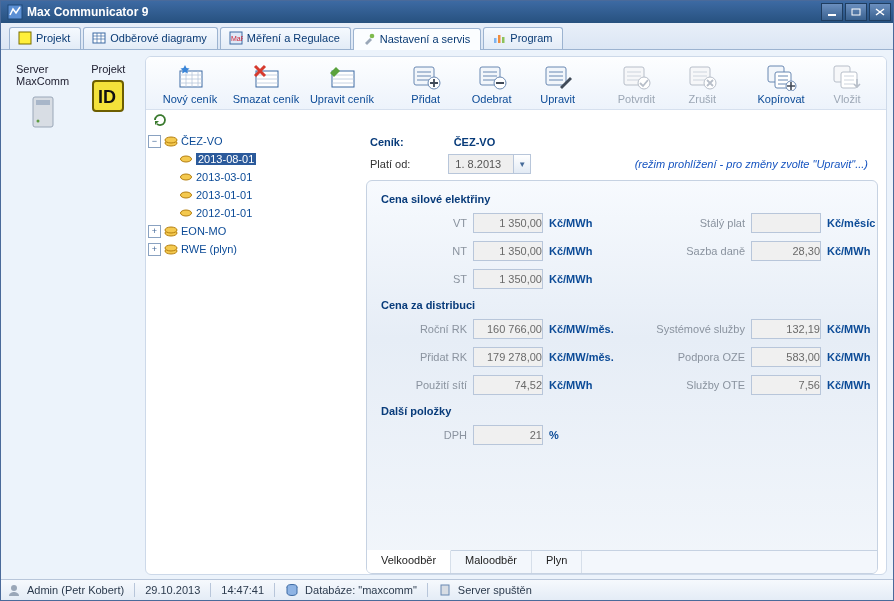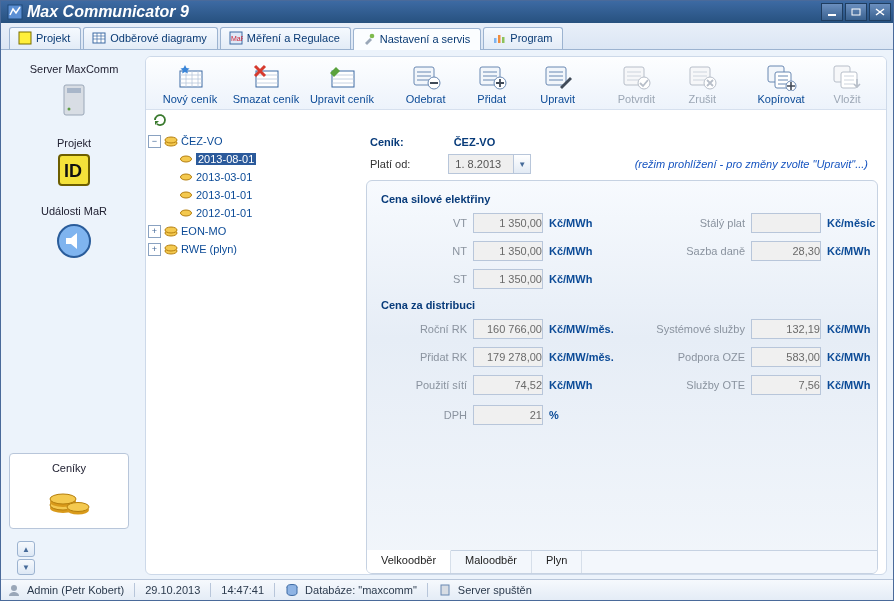--- a/index.html
+++ b/index.html
@@ -1,30 +1,30 @@
 <!DOCTYPE html>
 <html><head>
 <meta charset="utf-8">
 <style>
   html,body{margin:0;padding:0;font-family:Tahoma,Arial,sans-serif;font-size:11px;color:#333;background:#fff;}
   .window{width:894px;height:601px;box-sizing:border-box;border:1px solid #4a6a9a;display:flex;flex-direction:column;background:#ecf3fb;}
   
   .titlebar{height:22px;background:linear-gradient(#3d6aa3,#27517f);color:#fff;display:flex;align-items:center;padding:0 2px;}
   .titlebar .appicon{width:16px;height:16px;margin:0 4px;display:inline-flex;align-items:center;justify-content:center;}
-  .titlebar .title{flex:1;font-weight:bold;font-size:16px;font-style:italic;}
+  .titlebar .title{flex:1;font-weight:bold;font-size:12px;}
   .titlebar .winbtns{display:flex;gap:2px;}
   .winbtn{width:20px;height:16px;background:linear-gradient(#6b8fbf,#39618f);border:1px solid #1f3d60;display:flex;align-items:center;justify-content:center;color:#fff;font-size:9px;}
   
   .toptabs{display:flex;align-items:flex-end;height:26px;background:linear-gradient(#e8eff9,#dbe6f4);border-bottom:1px solid #9cb3d0;padding-left:8px;gap:2px;}
   .toptab{display:flex;align-items:center;gap:4px;padding:3px 10px 4px 8px;border:1px solid #9cb3d0;border-bottom:none;background:linear-gradient(#f5f9fe,#e3ecf7);border-radius:3px 3px 0 0;color:#093a74;font-size:11px;}
   .toptab.active{background:#fbfdff;position:relative;top:1px;}
   .toptab .ic{width:14px;height:14px;display:inline-block;}
   
   .mainrow{flex:1;display:flex;overflow:hidden;}
-  .leftrail{width:130px;background:#ecf3fb;padding:8px 4px 4px 8px;display:flex;flex-direction:column;gap:8px;}
+  .leftrail{width:130px;background:#ecf3fb;padding:8px 4px 4px 8px;display:flex;flex-direction:row;gap:8px;}
   .railitem{display:flex;flex-direction:column;align-items:center;gap:4px;}
   .railitem .lbl{font-size:11px;color:#223;}
   .railbox{border:1px solid transparent;padding:4px 6px;border-radius:4px;}
   .railbox.active{background:#fff;border:1px solid #b8c6da;}
   .spinner{width:18px;display:flex;flex-direction:column;gap:2px;margin-top:4px;align-self:flex-start;margin-left:8px;}
   .spinbtn{height:14px;border:1px solid #9cb3d0;background:linear-gradient(#f6f9fd,#dde8f5);display:flex;align-items:center;justify-content:center;font-size:8px;color:#456a99;border-radius:3px;}
   
   .content{flex:1;background:#fff;border:1px solid #cdd9e9;border-radius:6px;margin:6px 6px 4px 2px;display:flex;flex-direction:column;overflow:hidden;}
   .toolbar{display:flex;align-items:flex-start;padding:4px 8px 2px;border-bottom:1px solid #d6e0ee;background:linear-gradient(#fdfeff,#edf3fb);text-align:center;}
   .tbgroup{display:flex;gap:4px;}
@@ -205,32 +205,32 @@
             <span class="lbl">Upravit ceník</span>
           </div>
         </div>
         <div class="tbsep"></div>
         <div class="tbgroup">
           <div class="tbbtn">
             <span class="ic"><svg viewBox="0 0 32 28">
                   <rect x="4" y="4" width="20" height="18" rx="2" fill="#f2f6fb" stroke="#6988b2"></rect>
                   <path d="M7 9h14M7 13h14M7 17h14" stroke="#6988b2"></path>
                   <circle cx="24" cy="20" r="6" fill="#fff" stroke="#6988b2"></circle>
-                  <path d="M20 20h8" stroke="#404a58" stroke-width="1.8"></path>
-                </svg></span>
-            <span class="lbl">Odebrat</span>
+                  <path d="M24 16v8M20 20h8" stroke="#404a58" stroke-width="1.8"></path>
+                </svg></span>
+            <span class="lbl">Přidat</span>
           </div>
           <div class="tbbtn">
             <span class="ic"><svg viewBox="0 0 32 28">
                   <rect x="4" y="4" width="20" height="18" rx="2" fill="#f2f6fb" stroke="#6988b2"></rect>
                   <path d="M7 9h14M7 13h14M7 17h14" stroke="#6988b2"></path>
                   <circle cx="24" cy="20" r="6" fill="#fff" stroke="#6988b2"></circle>
-                  <path d="M24 16v8M20 20h8" stroke="#404a58" stroke-width="1.8"></path>
-                </svg></span>
-            <span class="lbl">Přidat</span>
+                  <path d="M20 20h8" stroke="#404a58" stroke-width="1.8"></path>
+                </svg></span>
+            <span class="lbl">Odebrat</span>
           </div>
           <div class="tbbtn">
             <span class="ic"><svg viewBox="0 0 32 28">
                   <rect x="4" y="4" width="20" height="18" rx="2" fill="#f2f6fb" stroke="#6988b2"></rect>
                   <path d="M7 9h14M7 13h14M7 17h14" stroke="#6988b2"></path>
                   <path d="M18 24 L28 14 L30 16 L20 26z" fill="#404a58"></path>
                 </svg></span>
             <span class="lbl">Upravit</span>
           </div>
         </div>
@@ -406,20 +406,21 @@
                 <span class="fu">Kč/MWh</span>
 
               <span class="fl">Použití sítí</span>
                 <span class="fv">74,52</span>
                 <span class="fu">Kč/MWh</span>
               <span class="fl">Služby OTE</span>
                 <span class="fv">7,56</span>
                 <span class="fu">Kč/MWh</span>
             </div>
 
+            <div class="sect">Další položky</div>
             <div class="grid" style="margin-bottom:30px;">
               <span class="fl">DPH</span>
                 <span class="fv">21</span>
                 <span class="fu">%</span>
               <span></span>
                 <span></span>
                 <span></span>
             </div>
 
             <div class="bottomtabs">

